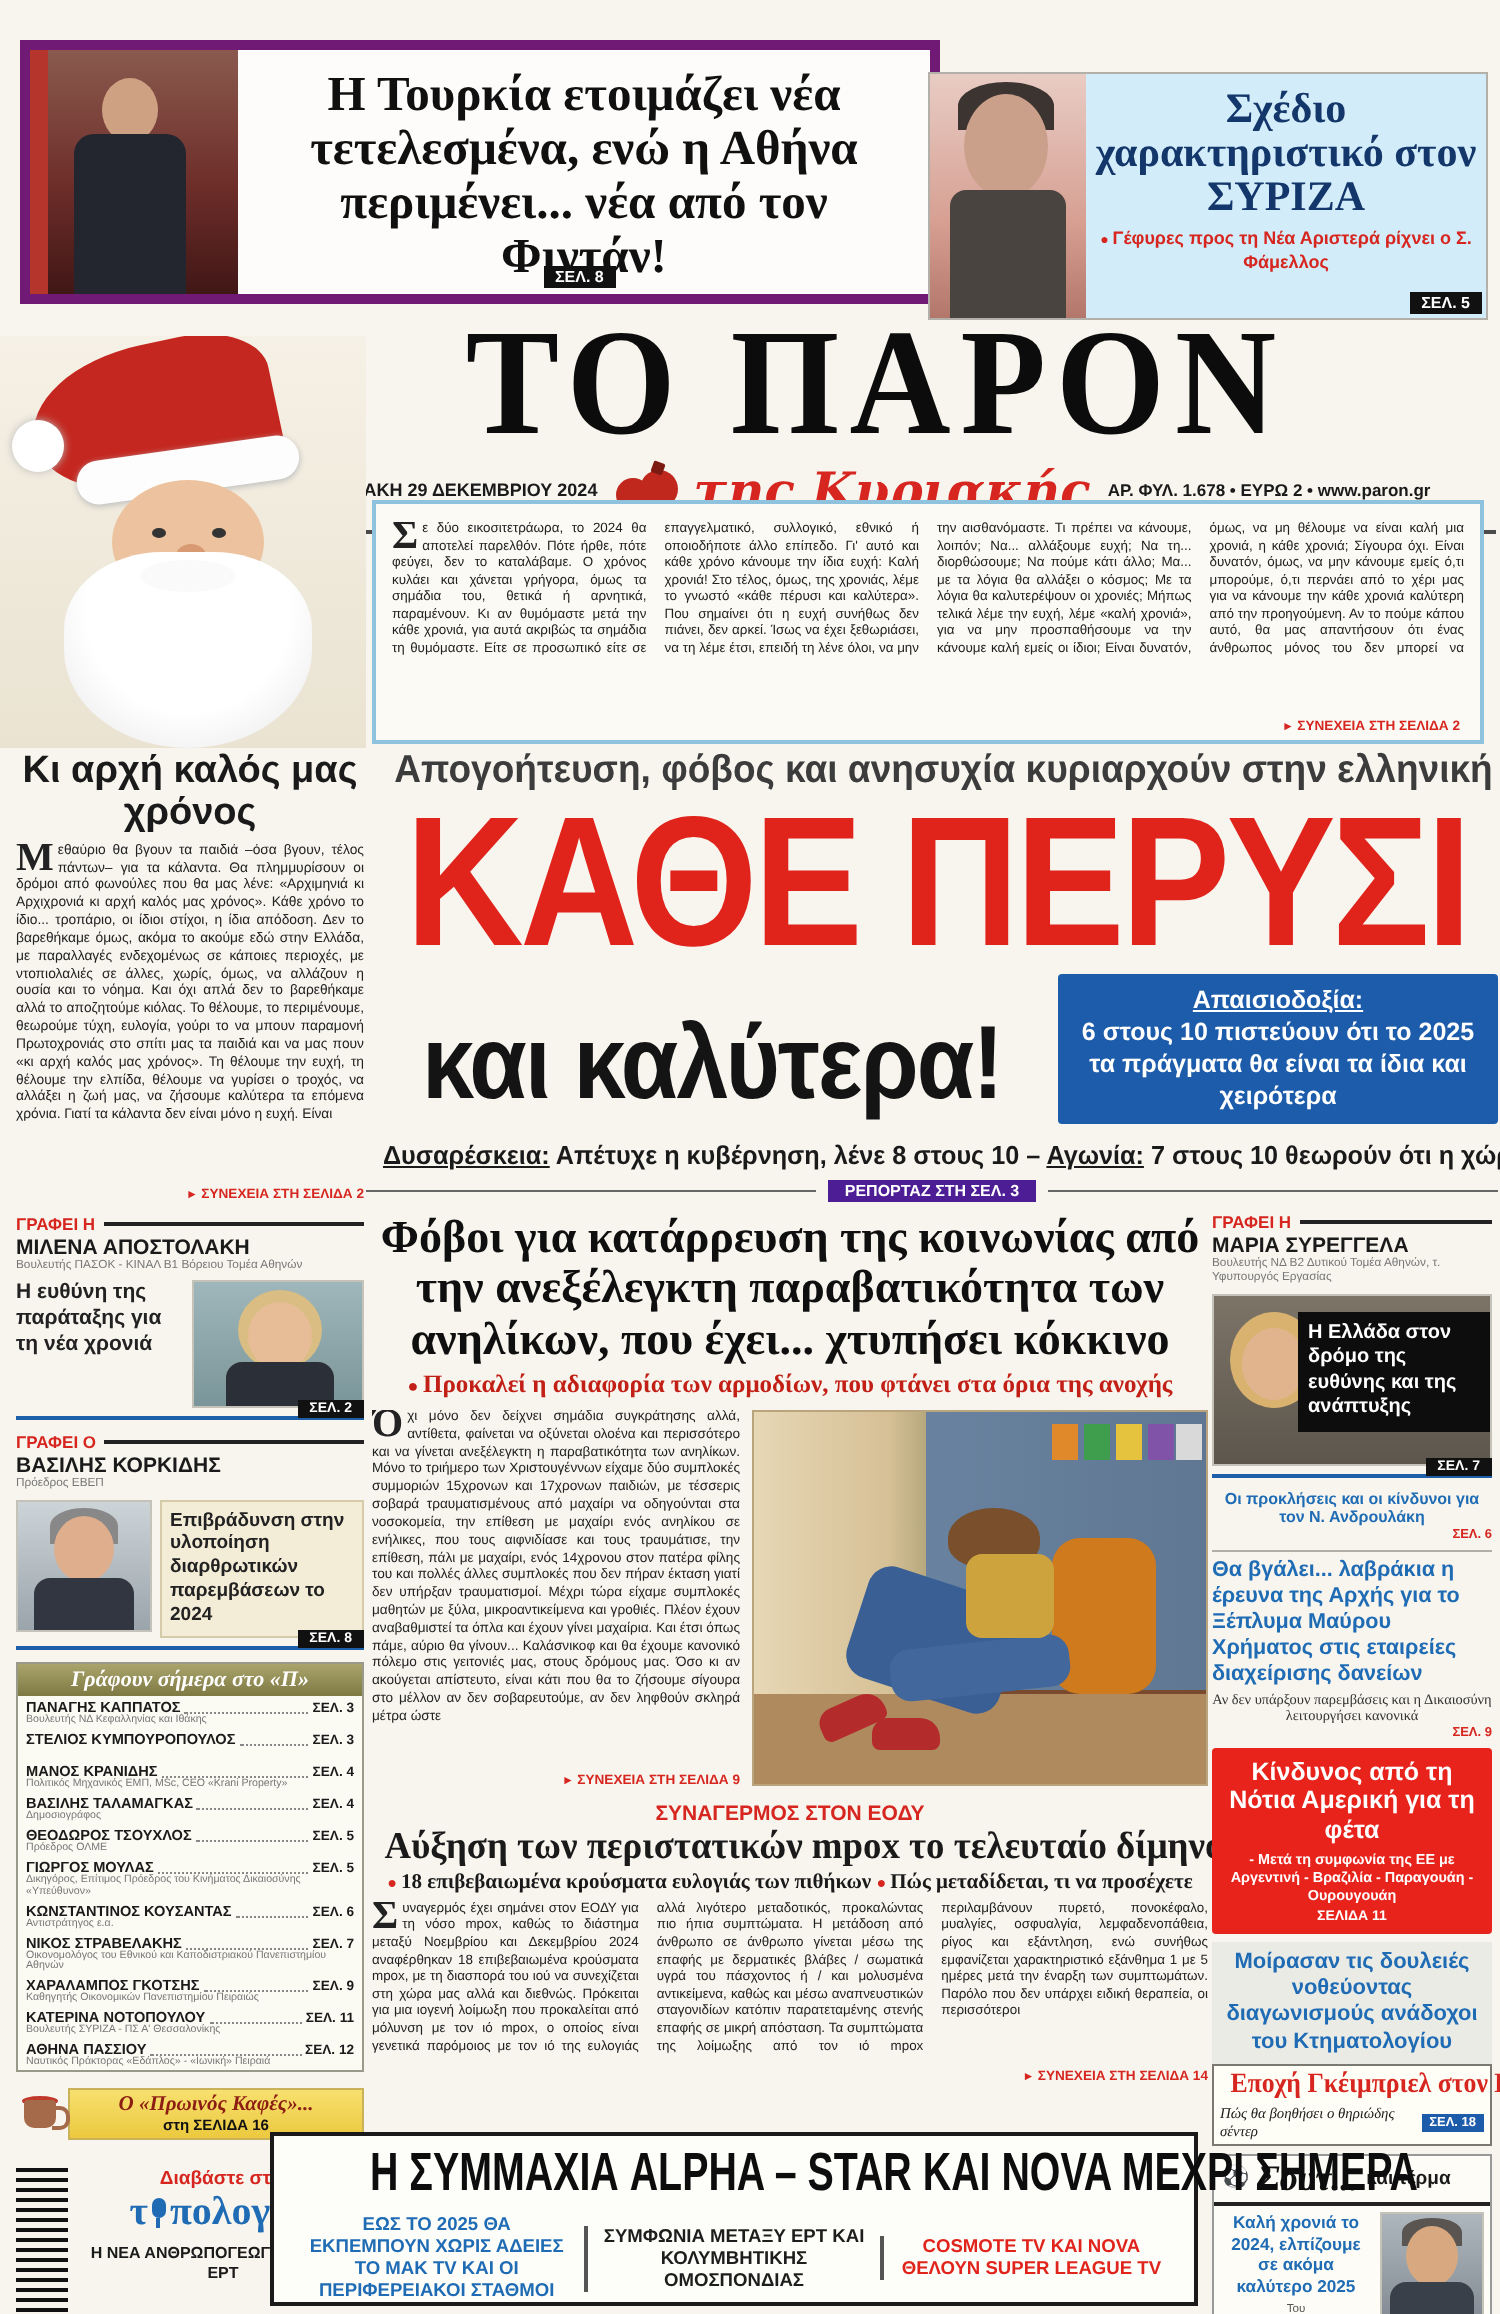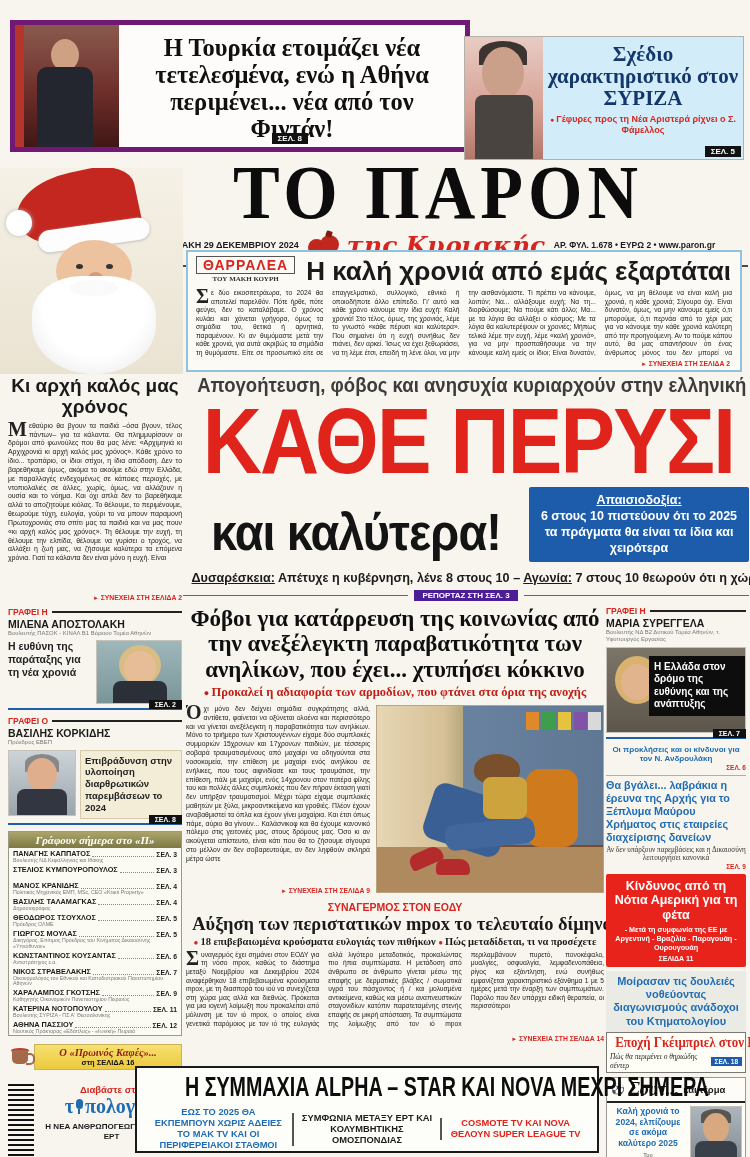--- a/index.html
+++ b/index.html
@@ -255,27 +255,20 @@
       <div class="fur"></div>
       <div class="face"></div>
     <div class="eye l"></div>
       <div class="eye r"></div>
       <div class="nose"></div>
     <div class="beard"></div>
       <div class="mus"></div>
   </div>
 
   <div class="abs editorial">
-    <div class="ed-head">
-      <div class="ed-kicker-wrap">
-        <span class="ed-kicker">ΘΑΡΡΑΛΕΑ</span>
-        <div class="ed-byline">ΤΟΥ ΜΑΚΗ ΚΟΥΡΗ</div>
-      </div>
-      <div class="ed-headline">Η καλή χρονιά από εμάς εξαρτάται</div>
-    </div>
     <div class="ed-body just drop">Σε δύο εικοσιτετράωρα, το 2024 θα αποτελεί παρελθόν. Πότε ήρθε, πότε φεύγει, δεν το καταλάβαμε. Ο χρόνος κυλάει και χάνεται γρήγορα, όμως τα σημάδια του, θετικά ή αρνητικά, παραμένουν. Κι αν θυμόμαστε μετά την κάθε χρονιά, για αυτά ακριβώς τα σημάδια τη θυμόμαστε. Είτε σε προσωπικό είτε σε επαγγελματικό, συλλογικό, εθνικό ή οποιοδήποτε άλλο επίπεδο. Γι' αυτό και κάθε χρόνο κάνουμε την ίδια ευχή: Καλή χρονιά! Στο τέλος, όμως, της χρονιάς, λέμε το γνωστό «κάθε πέρυσι και καλύτερα». Που σημαίνει ότι η ευχή συνήθως δεν πιάνει, δεν αρκεί. Ίσως να έχει ξεθωριάσει, να τη λέμε έτσι, επειδή τη λένε όλοι, να μην την αισθανόμαστε. Τι πρέπει να κάνουμε, λοιπόν; Να... αλλάξουμε ευχή; Να τη... διορθώσουμε; Να πούμε κάτι άλλο; Μα... με τα λόγια θα αλλάξει ο κόσμος; Με τα λόγια θα καλυτερέψουν οι χρονιές; Μήπως τελικά λέμε την ευχή, λέμε «καλή χρονιά», για να μην προσπαθήσουμε να την κάνουμε καλή εμείς οι ίδιοι; Είναι δυνατόν, όμως, να μη θέλουμε να είναι καλή μια χρονιά, η κάθε χρονιά; Σίγουρα όχι. Είναι δυνατόν, όμως, να μην κάνουμε εμείς ό,τι μπορούμε, ό,τι περνάει από το χέρι μας για να κάνουμε την κάθε χρονιά καλύτερη από την προηγούμενη. Αν το πούμε κάπου αυτό, θα μας απαντήσουν ότι ένας άνθρωπος μόνος του δεν μπορεί να αλλάξει τον κόσμο. Υπάρχουν οι ισχυροί της Γης, οι ηγέτες, οι ηγεμόνες, οι πλανητάρχες, που έχουν αυτή τη δυνατότητα και αυτή την ευθύνη. Ένας άνθρωπος μόνος του τι να κάνει;</div>
     <div class="more arrow">ΣΥΝΕΧΕΙΑ ΣΤΗ ΣΕΛΙΔΑ 2</div>
   </div>
 
   <div class="abs lead">
     <div class="lead-kicker">Απογοήτευση, φόβος και ανησυχία κυριαρχούν στην ελληνική κοινωνία</div>
     <div class="lead-h1">ΚΑΘΕ ΠΕΡΥΣΙ</div>
     <div class="lead-row">
       <div class="lead-h2">και καλύτερα!</div>
       <div class="lead-box">
@@ -532,21 +525,21 @@
       <div class="ktima-h">Μοίρασαν τις δουλειές νοθεύοντας διαγωνισμούς ανάδοχοι του Κτηματολογίου</div>
 
     </div>
 
   </div>
 
   <div class="abs rail-bottom">
     <div class="pao">
       <div class="pao-h">Εποχή Γκέιμπριελ στον ΠΑΟ</div>
       <div class="pao-subrow">
-        <div class="pao-sub">Πώς θα περιμένει ο θηριώδης σέντερ</div>
+        <div class="pao-sub">Πώς θα βοηθήσει ο θηριώδης σέντερ</div>
         <span class="tag-blue">ΣΕΛ. 18</span>
       </div>
     </div>
     <div class="shoot">
       <div class="shoot-head">
         <span class="ball">⚽</span>
         <span class="shoot-title">Σουτ...</span>
         <span class="shoot-title2">και τέρμα</span>
       </div>
       <div class="shoot-row">

